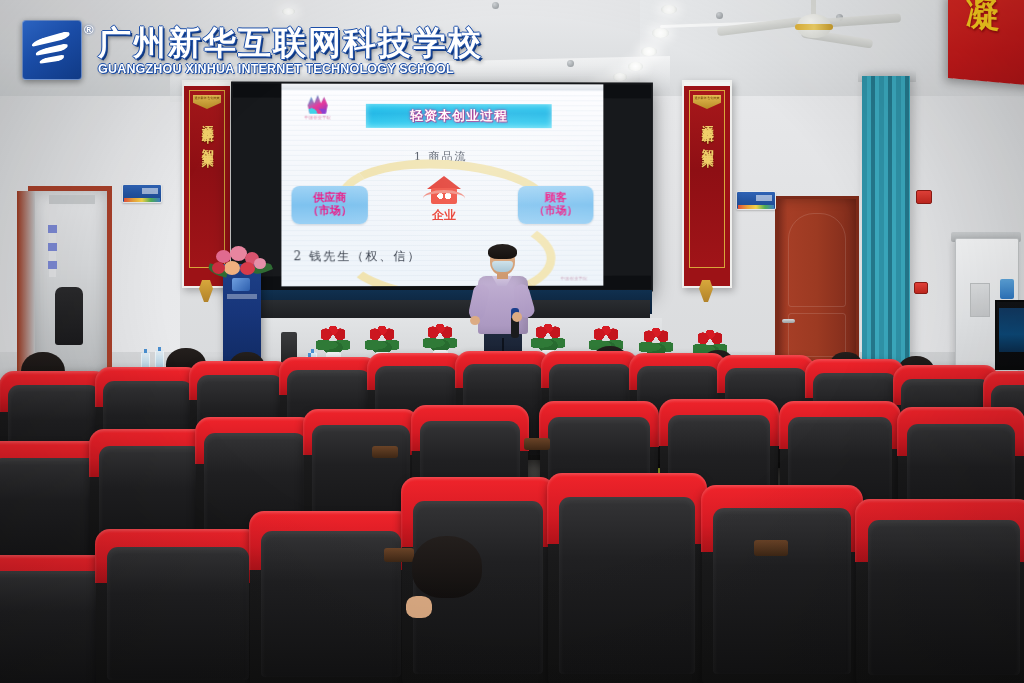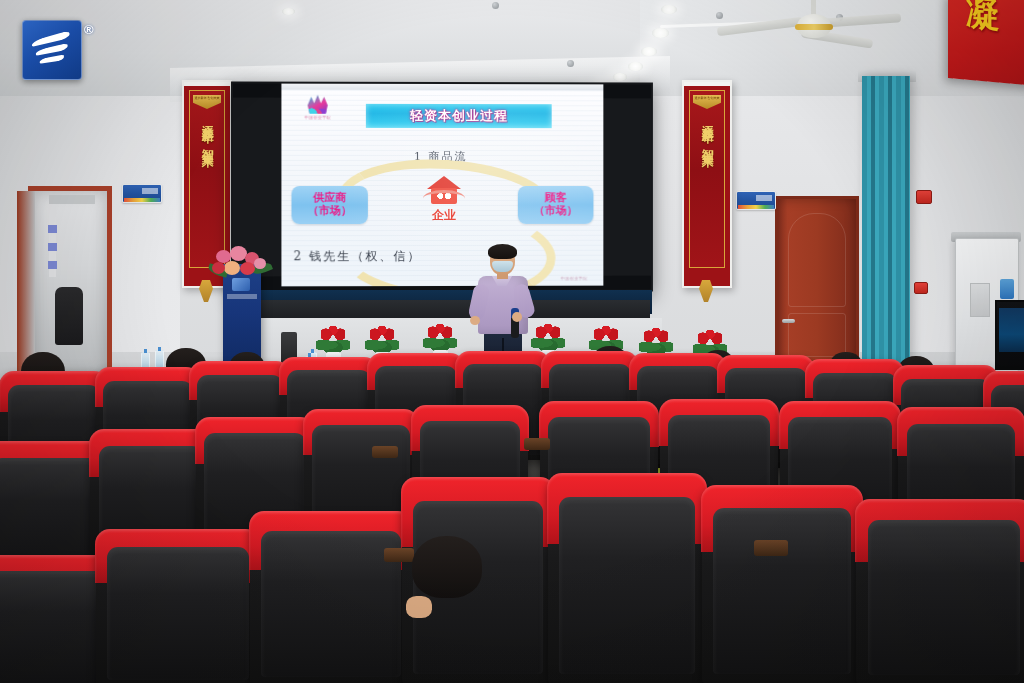--- a/index.html
+++ b/index.html
@@ -810,15 +810,19 @@
 
   <div class="vignette"></div>
 
   <div class="logo-overlay">
     <div class="logo-mark">
       <div class="swoosh s1"></div>
       <div class="swoosh s2"></div>
       <div class="swoosh s3"></div>
     </div>
     <div class="reg">®</div>
+    <div class="logo-text">
+      <div class="logo-cn">广州新华互联网科技学校</div>
+      <div class="logo-en">GUANGZHOU XINHUA INTERNET TECHNOLOGY SCHOOL</div>
+    </div>
   </div>
 
 </div>
 
 </body></html>

